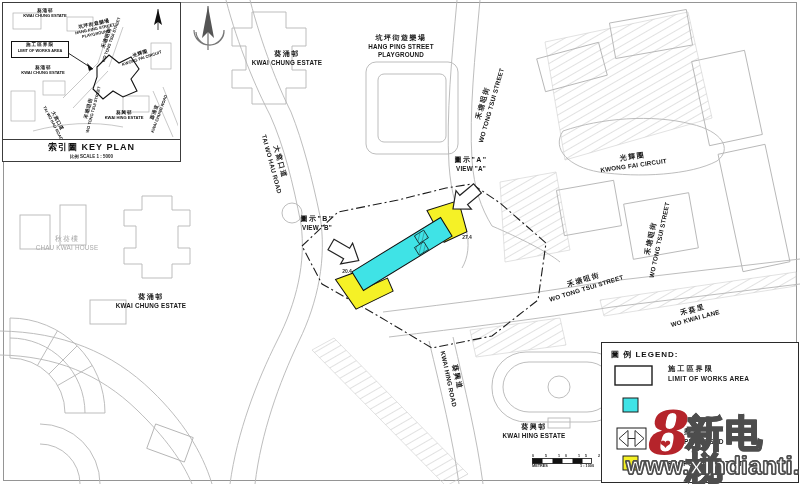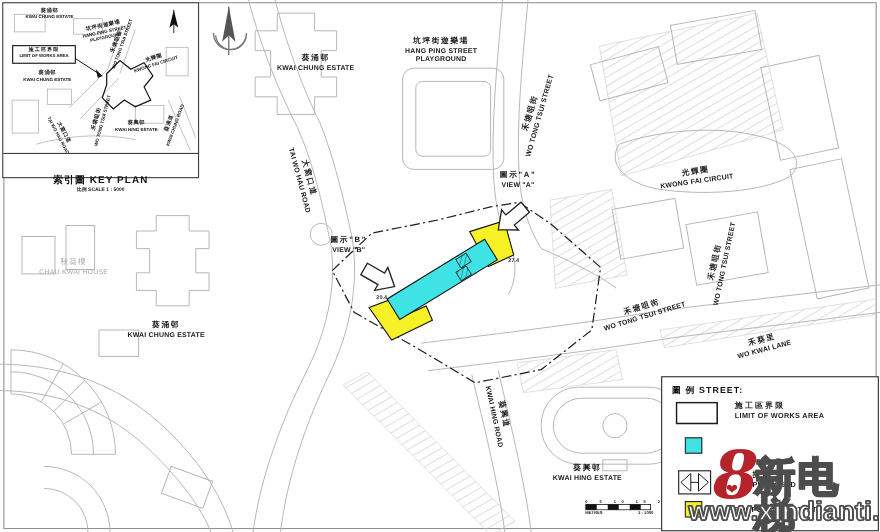--- a/index.html
+++ b/index.html
@@ -16,21 +16,21 @@
   .spot{position:absolute;font-size:5px;font-weight:bold;color:#2b2b2b;transform:translate(-50%,-50%);}
   
   #keyplan{position:absolute;left:2px;top:2px;width:177px;height:158px;background:#fff;
            border:1px solid #3c3c3c;z-index:3;}
   .kp{position:absolute;transform:translate(-50%,-50%) rotate(var(--r,0deg));
       text-align:center;color:#111;font-weight:bold;white-space:nowrap;line-height:1.2;}
   .kp .zh{font-size:4.8px;letter-spacing:.5px;}
   .kp .en{font-size:4.1px;}
   #kp-caption{position:absolute;left:0;right:0;bottom:0;height:21px;border-top:1px solid #3c3c3c;
               text-align:center;}
-  #kp-title{font-size:9px;font-weight:bold;letter-spacing:1px;color:#111;margin-top:17px;}
+  #kp-title{font-size:9px;font-weight:bold;letter-spacing:1px;color:#111;margin-top:1px;}
   #kp-scale{font-size:4.5px;font-weight:bold;color:#222;}
   #kp-limitbox{position:absolute;left:8px;top:38px;width:56px;height:15px;border:1px solid #111;
                background:#fff;text-align:center;line-height:1.3;font-weight:bold;color:#111;}
   #kp-limitbox .zh{font-size:4.6px;letter-spacing:1px;}
   #kp-limitbox .en{font-size:3.9px;}
   
   #scalebar{position:absolute;left:532px;top:454px;width:62px;z-index:2;text-align:center;color:#222;}
   #sb-ticks{font-size:3.6px;font-weight:bold;letter-spacing:5px;white-space:nowrap;}
   #sb-bottom{display:flex;justify-content:space-between;font-size:3.8px;font-weight:bold;}
   
@@ -298,21 +298,21 @@
       <rect x="20.5" y="0.5" width="10" height="5" fill="#111"></rect>
       <rect x="40.5" y="0.5" width="10" height="5" fill="#111"></rect>
     </svg>
     <div id="sb-bottom">
       <span>METRES</span>
       <span>1 : 1000</span>
     </div>
   </div>
 
   <div id="legend">
-    <div id="legend-title">圖 例 STREET:</div>
+    <div id="legend-title">圖 例 LEGEND:</div>
 
     <svg class="lg-sym" style="left:12px;top:22px" width="40" height="22">
       <rect x="1" y="1" width="37" height="19" fill="#fff" stroke="#1c1c1c" stroke-width="1.4"></rect>
     </svg>
     <div class="lg-txt" style="left:66px;top:21px">
       <div class="lg-zh">施工區界限</div>
       <div class="lg-en">LIMIT OF WORKS AREA</div>
     </div>
 
     <svg class="lg-sym" style="left:20px;top:54px" width="18" height="17">

